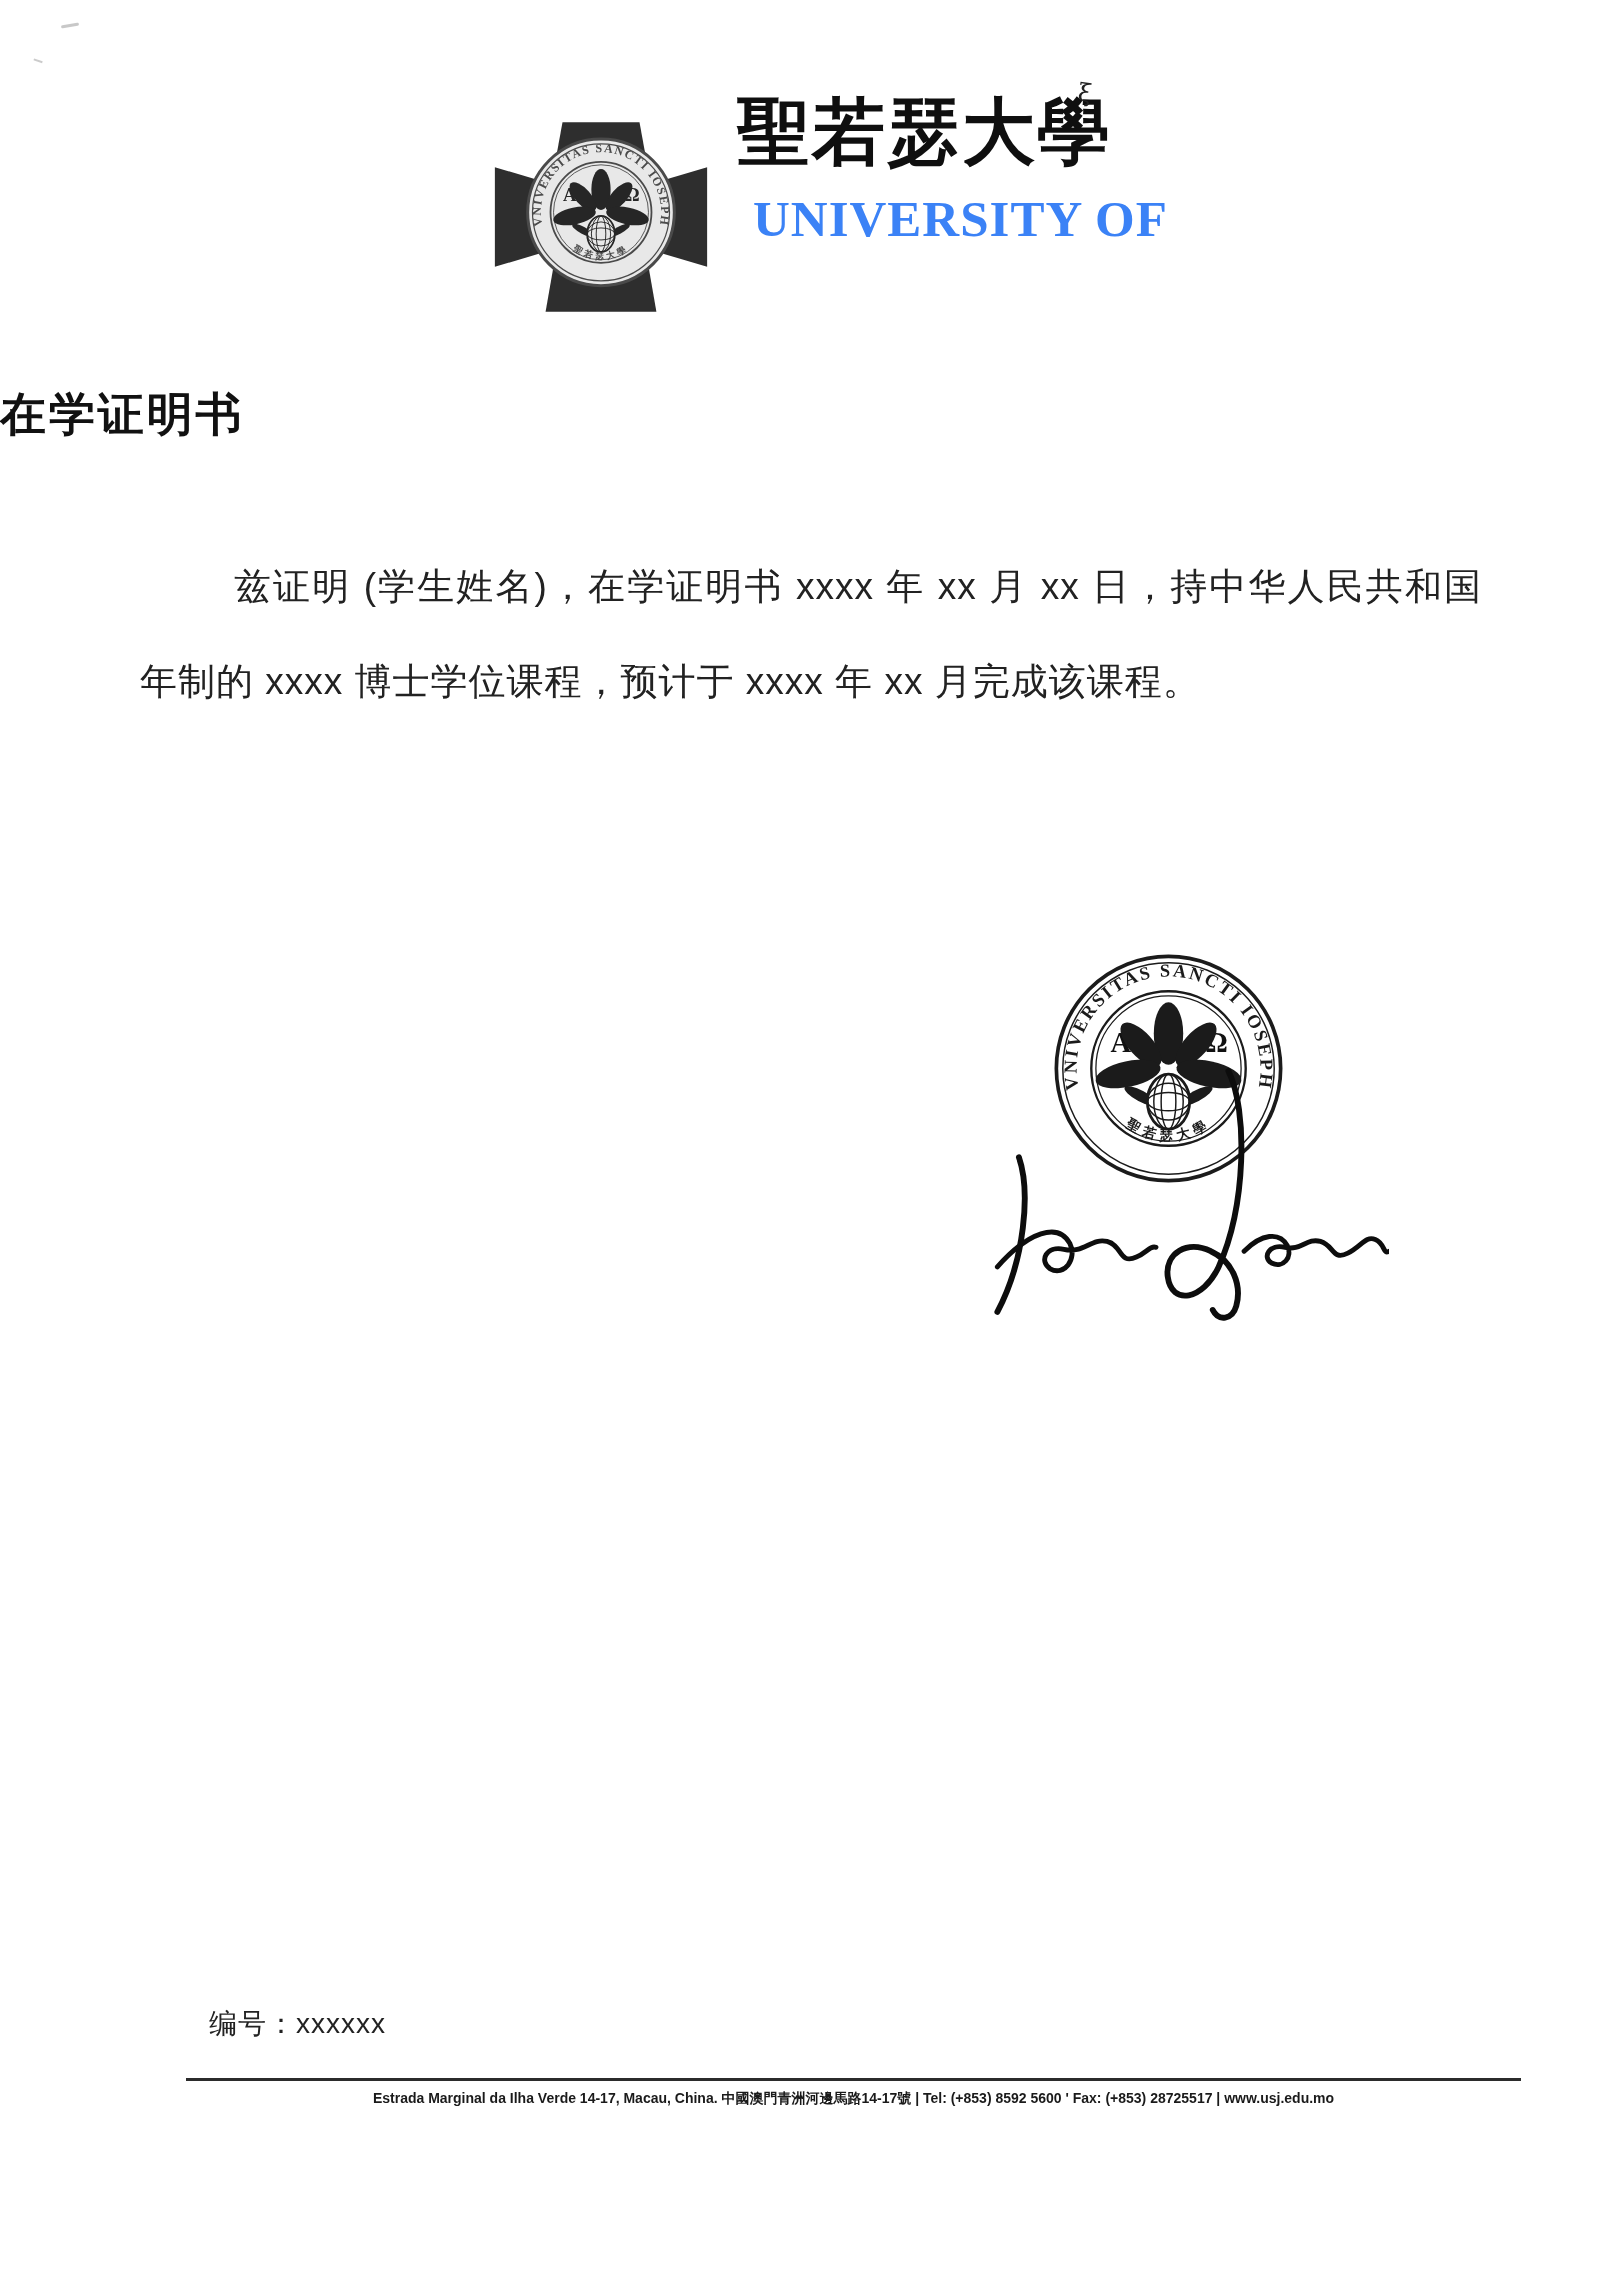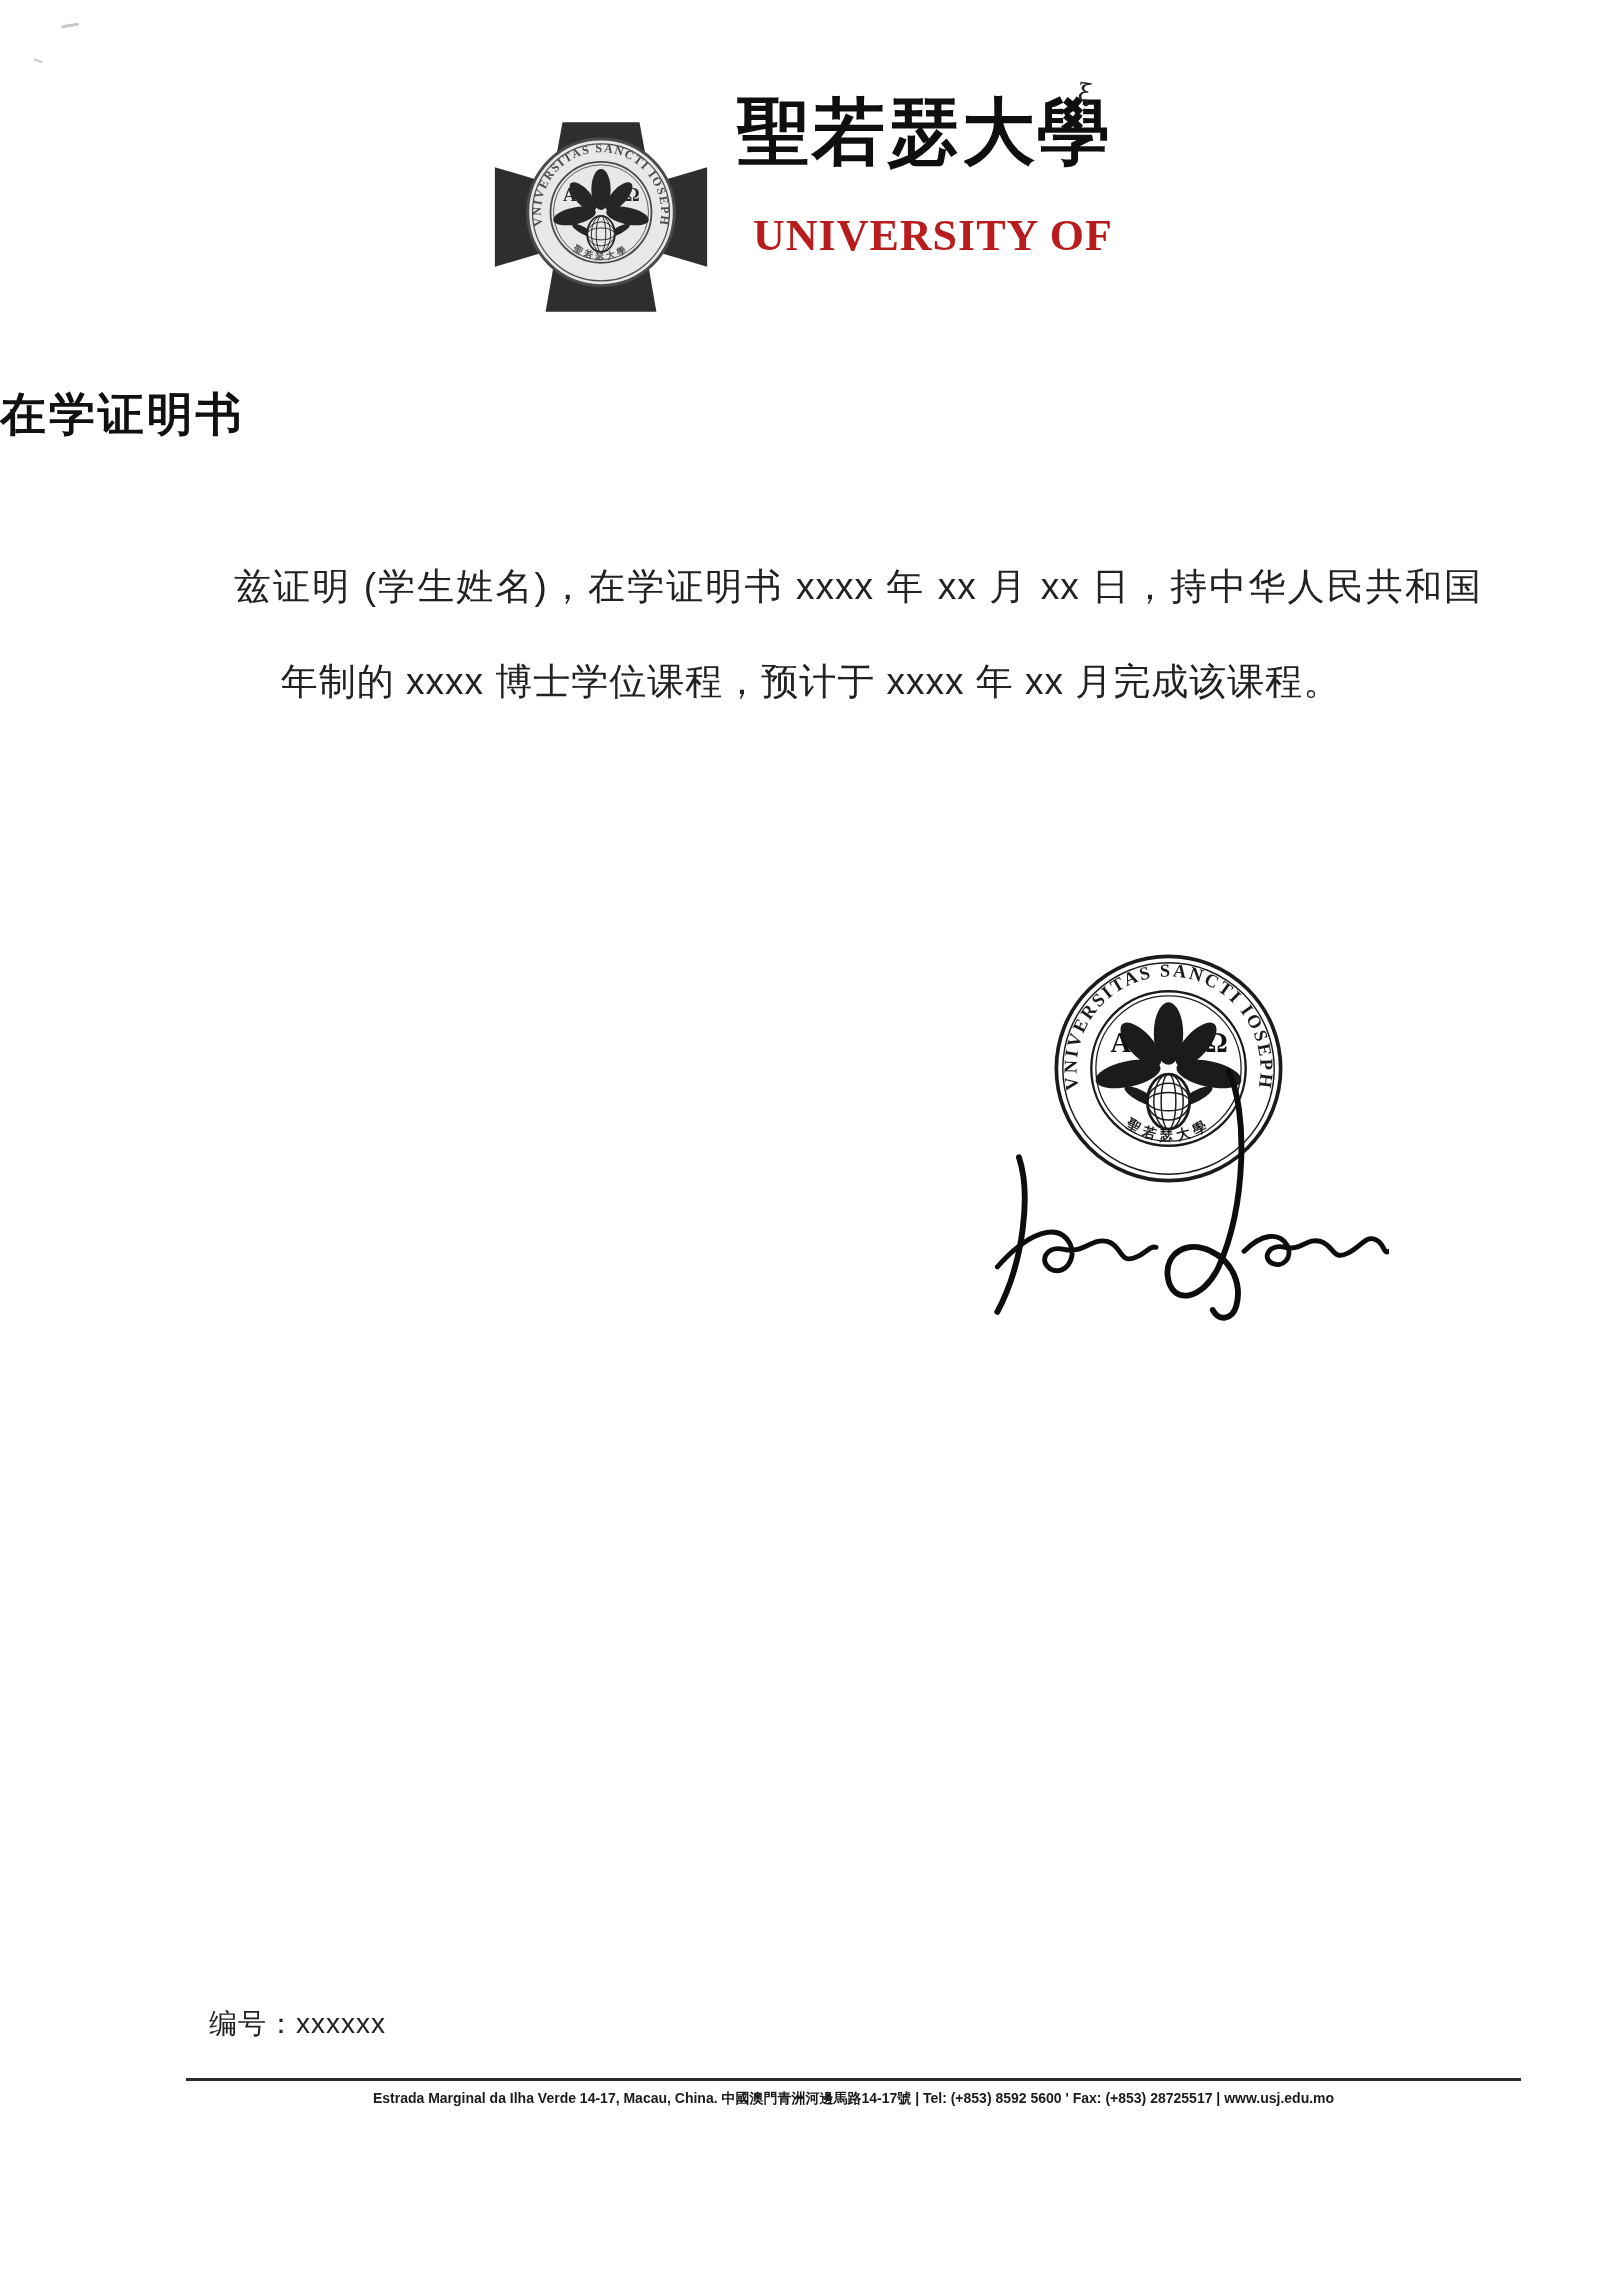--- a/index.html
+++ b/index.html
@@ -17,36 +17,36 @@
   
   .badge { position:absolute; left:493px; top:120px; width:216px; height:194px; }
   .cal-name {
     position:absolute; left:737px; top:84px; width:392px;
     font-family:"Liberation Serif","DejaVu Serif",serif;
     font-size:73px; font-weight:700; color:#0f0f0f; letter-spacing:2px; white-space:nowrap;
   }
   .cal-flourish { position:absolute; left:1078px; top:78px; font-size:24.5px; color:#222;
     font-family:"DejaVu Serif",serif; transform:rotate(8deg); }
   .en-name {
-    position:absolute; left:753px; top:208px; width:490px;
+    position:absolute; left:753px; top:192px; width:490px;
     font-family:"Liberation Serif","DejaVu Serif",serif;
-    font-size:44px; font-weight:600; color:#b91c1c; letter-spacing:1px; line-height:55px;
+    font-size:51px; font-weight:600; color:#3b82f6; letter-spacing:1px; line-height:55px;
     white-space:nowrap;
   }
 
   
   .doc-title {
     position:absolute; left:0; top:384px; width:1620px; 
     font-size:46px; font-weight:700; color:#111; letter-spacing:2.9px;
   }
 
   
   .body-par { position:absolute; left:140px; top:559px; width:1342px;
     font-size:37px; color:#222; }
-  .body-line { height:95px; line-height:55px; letter-spacing:1px;text-align:center; }
+  .body-line { height:95px; line-height:55px; letter-spacing:1px; }
   .jfy { text-align:justify; text-align-last:justify; }
   .indent { text-indent:94px; }
 
   
   .stamp { position:absolute; left:1049px; top:949px; width:239px; height:239px; }
   .sig   { position:absolute; left:968px; top:1059px; width:421px; height:265px; }
 
   .signatory { position:absolute; left:939px; top:1313px; width:406px; text-align:center; color:#141414; }
   .signatory .nm  { font-size:34px; font-weight:600; line-height:1; }
   .signatory .tt  { font-size:37px; line-height:1; margin-top:37px; }

